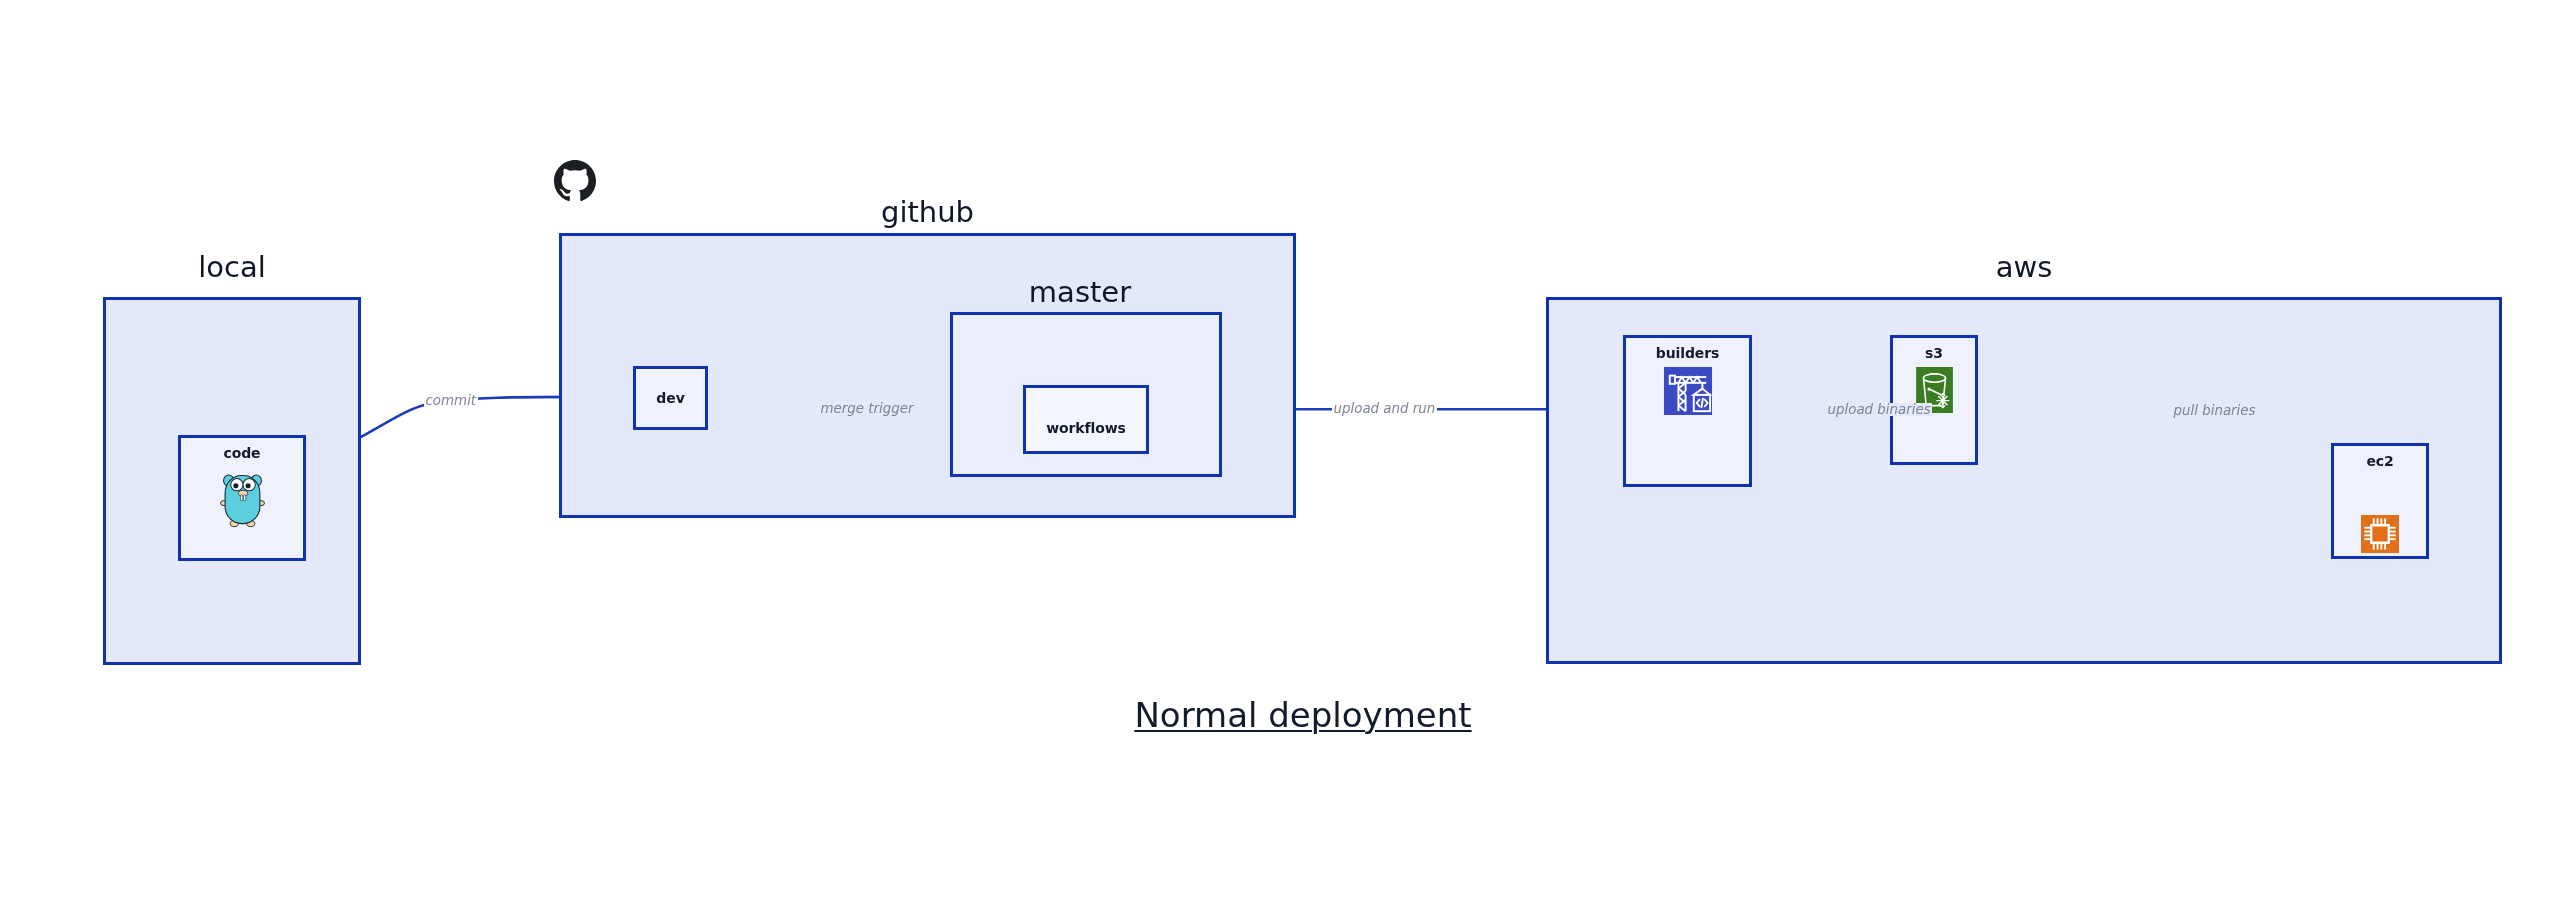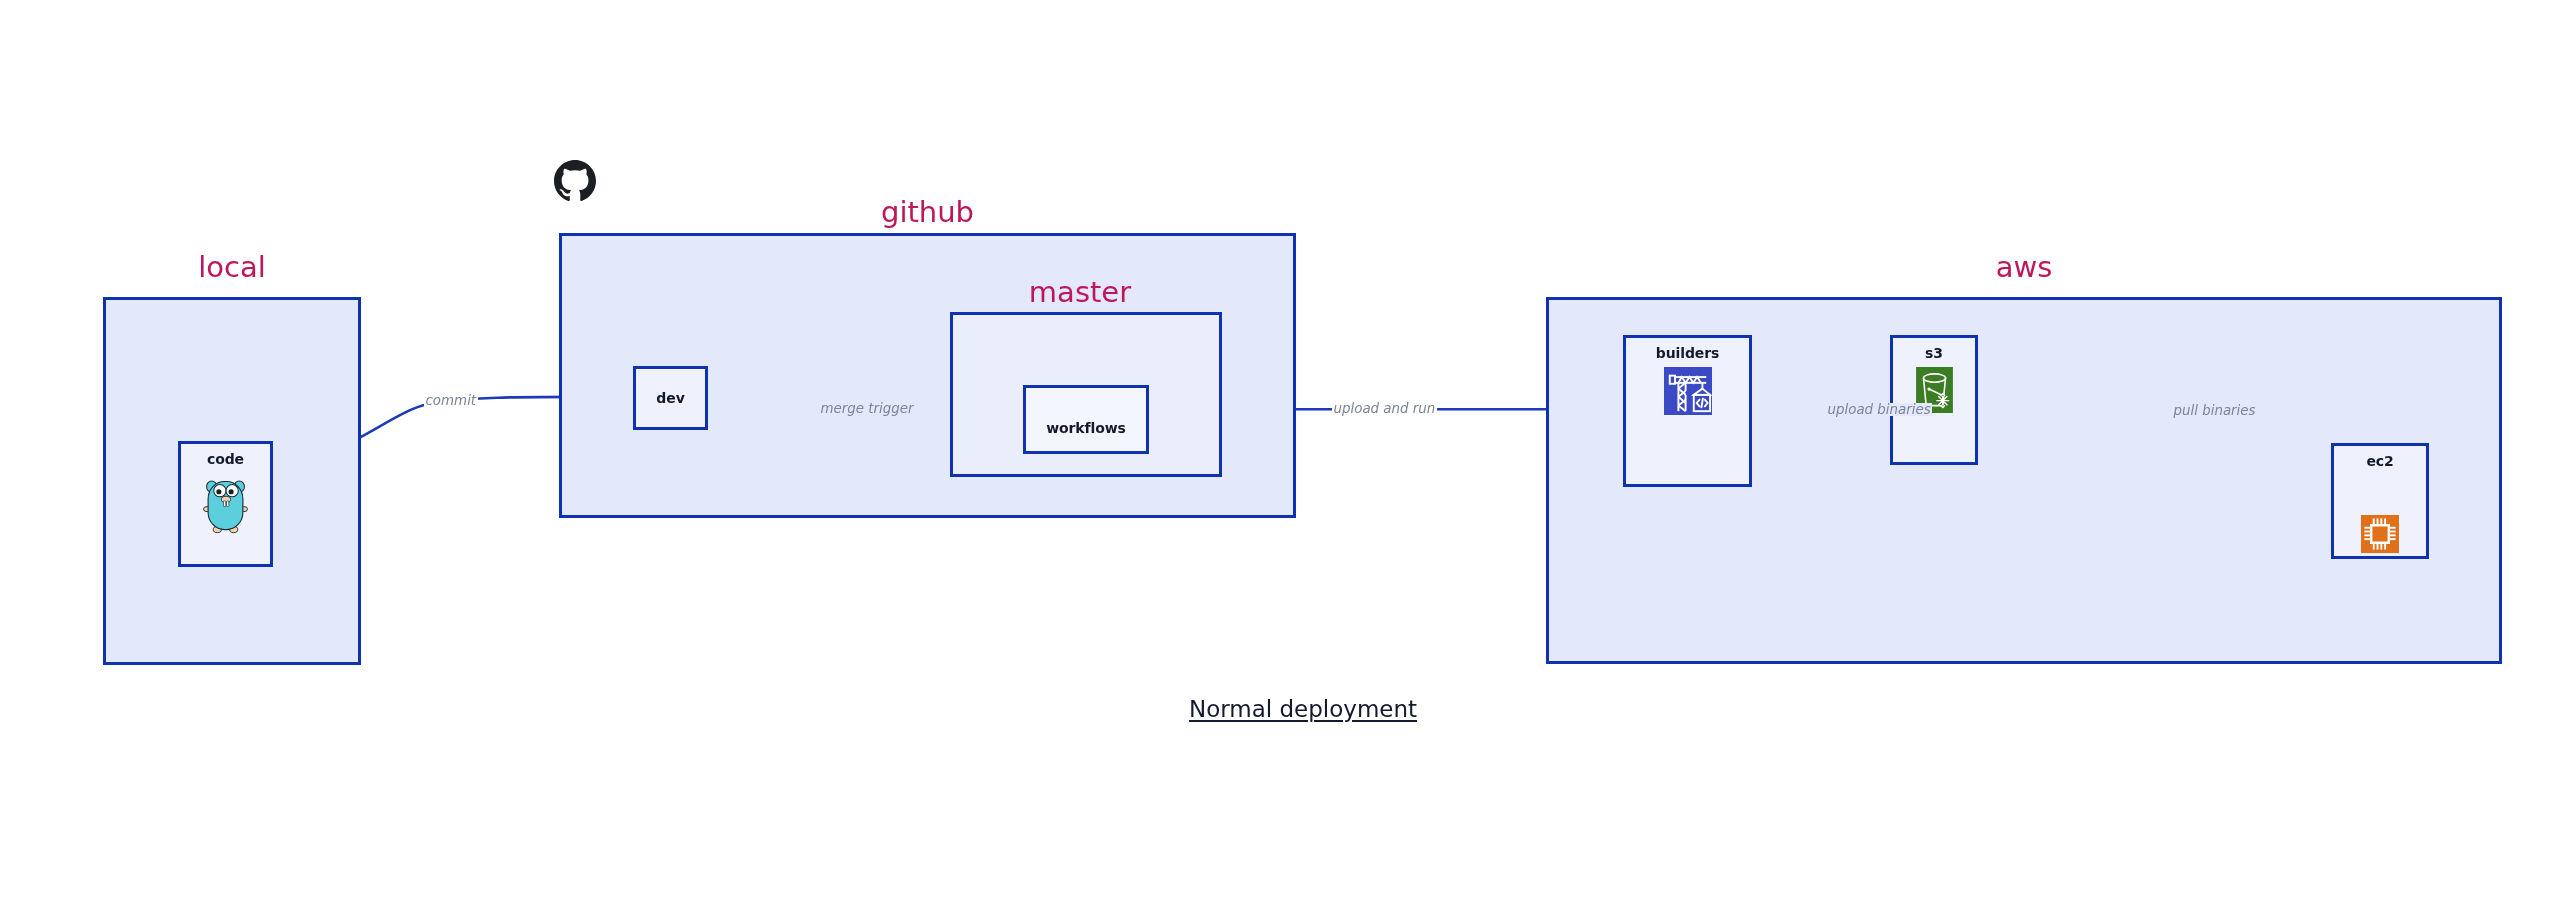--- a/index.html
+++ b/index.html
@@ -21,21 +21,21 @@
 
   
   .group {
     position: absolute;
     box-sizing: border-box;
     border: 3.6px solid #0f33ae;
     background: #e3e8fb;
   }
   .group-label {
     position: absolute;
-    color: #be185d;
+    color: #0f172a;
     font-size: 29px;
     line-height: 1;
     white-space: nowrap;
     text-align: center;
     font-weight: 400;
   }
 
   
   .node {
     position: absolute;
@@ -73,21 +73,21 @@
   }
   .edge-label.on-fill-github,
   .edge-label.on-fill-aws {
     background: #e3e8fb;
   }
 
   
   #figure-title {
     position: absolute;
     color: #141a2e;
-    font-size: 23px;
+    font-size: 34px;
     line-height: 1;
     white-space: nowrap;
     text-decoration: underline;
     text-underline-offset: 3.1px;
     text-decoration-thickness: 2.1px;
   }
 
   svg.wires {
     position: absolute;
     left: 0; top: 0;
@@ -117,21 +117,21 @@
     <path d="M 2230 794 L 3117 794" fill="none" stroke="#1b3bbb" stroke-width="5" marker-end="url(#arrow)"></path>
 
     <path d="M 3402 775 L 3868 775" fill="none" stroke="#1b3bbb" stroke-width="5" marker-end="url(#arrow)"></path>
 
     <path d="M 4072 775 C 4180 772 4270 800 4340 860 C 4400 910 4440 940 4495 955" fill="none" stroke="#1b3bbb" stroke-width="5" marker-end="url(#arrow)"></path>
   </svg>
 
   <div class="group-label" style="left:103px; top:253px; width:258px;">local</div>
   <div class="group" style="left:103px; top:297px; width:258px; height:368px;"></div>
 
-  <div class="node" style="left:178px; top:435px; width:95px; height:126px;margin-top:6px;">
+  <div class="node" style="left:178px; top:435px; width:128px; height:126px;">
     <div class="node-label">code</div>
     <span class="node-icon">
       <svg width="45" height="61" viewBox="0 0 88 118" xmlns="http://www.w3.org/2000/svg">
 
         <ellipse cx="17" cy="26" rx="10" ry="11" fill="#5bcfdd" stroke="#1a2b3a" stroke-width="2"></ellipse>
         <ellipse cx="71" cy="26" rx="10" ry="11" fill="#5bcfdd" stroke="#1a2b3a" stroke-width="2"></ellipse>
 
         <ellipse cx="8" cy="70" rx="7" ry="5" fill="#f3d2a8" stroke="#1a2b3a" stroke-width="1.8"></ellipse>
         <ellipse cx="80" cy="70" rx="7" ry="5" fill="#f3d2a8" stroke="#1a2b3a" stroke-width="1.8"></ellipse>
 

